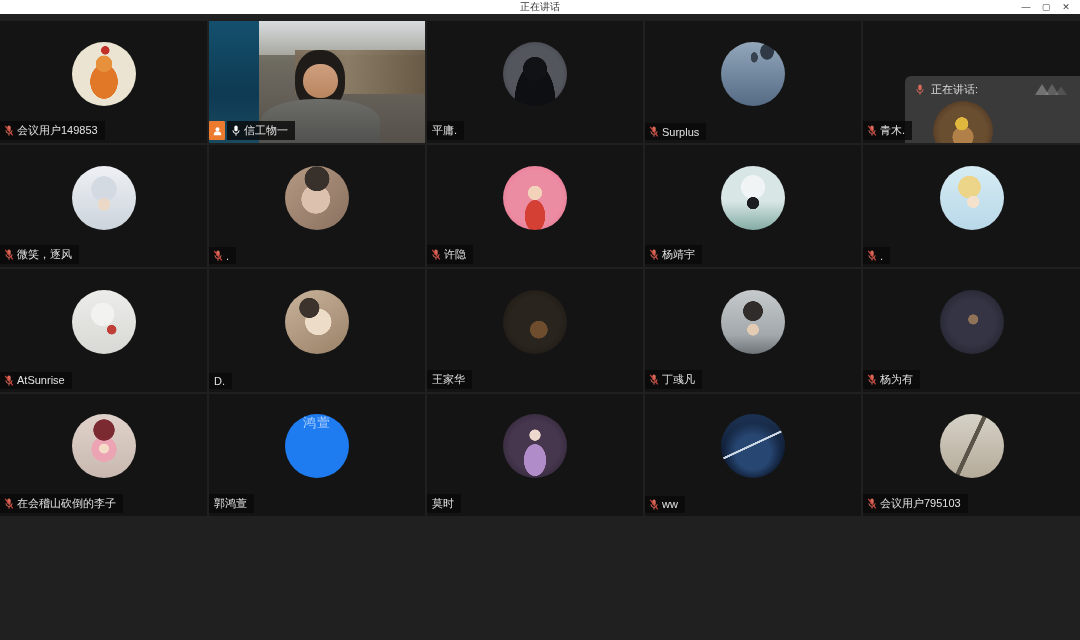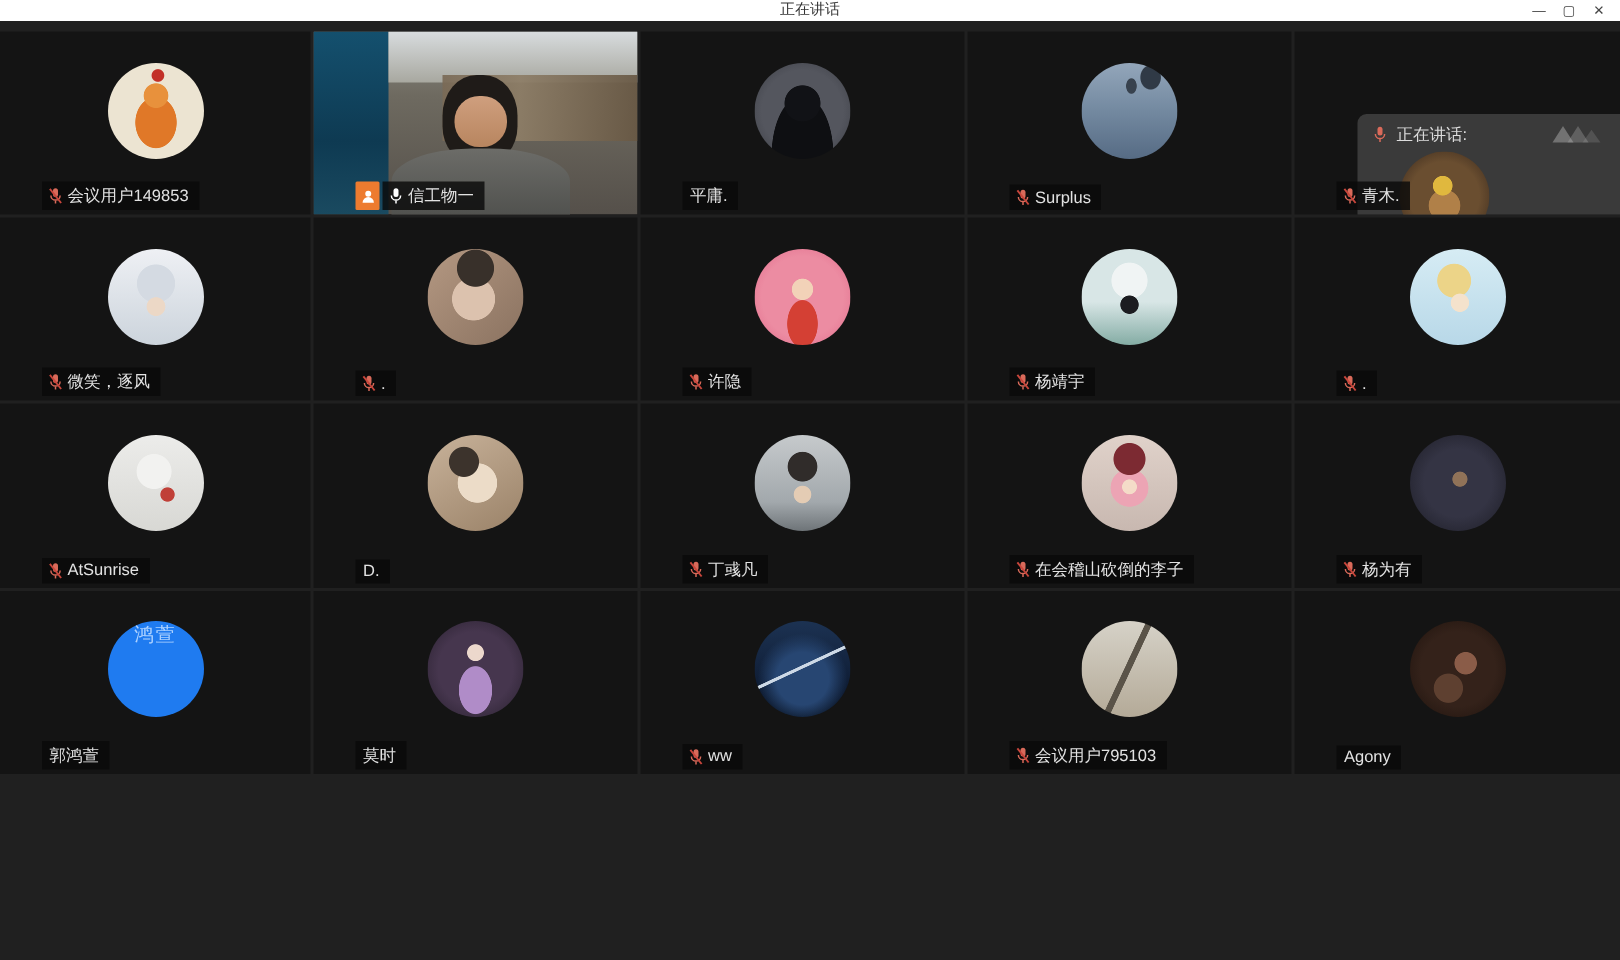--- a/index.html
+++ b/index.html
@@ -116,21 +116,21 @@
   
   .video-frame{position:absolute;inset:0;background:linear-gradient(180deg,#8a8a84 0%,#6e6a60 35%,#55504a 100%);}
   .vf-top{position:absolute;left:23%;top:0;right:0;height:28%;background:linear-gradient(180deg,#d8dcde,#a8a8a0);}
   .vf-wall{position:absolute;left:0;top:0;width:23%;height:100%;background:linear-gradient(180deg,#14506e,#0e3a52 60%,#1a4a60);}
   .vf-beds{position:absolute;right:0;top:24%;width:60%;height:36%;background:linear-gradient(90deg,#7a6a56,#8d7d66 40%,#685844);opacity:.92;}
   .vf-head{position:absolute;left:40%;top:24%;width:23%;height:48%;background:#1f1b18;border-radius:46% 46% 42% 42%;}
   .vf-face{position:absolute;left:43.5%;top:35%;width:16%;height:28%;background:linear-gradient(180deg,#cf9f7e,#b8855f);border-radius:48%;}
   .vf-body{position:absolute;left:24%;top:64%;width:55%;height:40%;background:linear-gradient(180deg,#6c6c68,#4e4f4c);border-radius:45% 45% 0 0;}
 
   
-  .label-row{position:absolute;left:0;bottom:3px;display:flex;align-items:stretch;gap:2px;max-width:96%;padding-left:28px;}
+  .label-row{position:absolute;left:0;bottom:3px;display:flex;align-items:stretch;gap:2px;max-width:96%;}
   .name-tag{display:flex;align-items:center;gap:3px;background:rgba(10,10,10,.82);padding:2px 7px 2px 4px;font-size:11px;color:#e2e2e2;white-space:nowrap;overflow:hidden;}
   .name-tag.no-icon{padding-left:5px;align-items:flex-end;}
   .mic{flex:0 0 auto;}
   .presenter-badge{flex:0 0 auto;width:16px;background:#ed7b2f;display:flex;align-items:center;justify-content:center;border-radius:1px;}
 
   
   .speaking-panel{position:absolute;top:9px;right:0;left:42px;height:92px;background:#3a3a3a;border-radius:6px 0 0 6px;margin-top:46px;}
   .sp-header{display:flex;align-items:center;gap:6px;padding:6px 8px 2px 10px;font-size:11px;color:#dcdcdc;}
   .sp-logo{position:absolute;top:6px;right:8px;}
   .sp-avatar{position:static;transform:none;width:60px;height:60px;margin:2px 0 0 28px;}
@@ -325,58 +325,66 @@
     </div>
     <div class="tile">
       <div class="avatar" data-avatar="beige-portrait"></div>
       <div class="label-row">
         <div class="name-tag no-icon">
           <span>D.</span>
         </div>
       </div>
     </div>
     <div class="tile">
+      <div class="avatar" data-avatar="dark-basketball"></div>
+      <div class="label-row">
+        <div class="name-tag no-icon">
+          <span>王家华</span>
+        </div>
+      </div>
+    </div>
+    <div class="tile">
       <div class="avatar" data-avatar="gray-portrait"></div>
       <div class="label-row">
         <div class="name-tag ">
           <svg class="mic" width="10" height="13" viewBox="0 0 12 14">
     <rect x="4" y="1" width="4" height="7" rx="2" fill="#d96a5a"></rect>
     <path d="M2.3 6.8a3.7 3.7 0 0 0 7.4 0" fill="none" stroke="#d96a5a" stroke-width="1.2"></path>
     <line x1="6" y1="10.8" x2="6" y2="13.2" stroke="#d96a5a" stroke-width="1.2"></line>
             <line x1="1.5" y1="1.5" x2="10.5" y2="12.8" stroke="#c9463c" stroke-width="1.5"></line>
           </svg>
           <span>丁彧凡</span>
         </div>
       </div>
     </div>
     <div class="tile">
+      <div class="avatar" data-avatar="dim-portrait"></div>
+      <div class="label-row">
+        <div class="name-tag ">
+          <svg class="mic" width="10" height="13" viewBox="0 0 12 14">
+    <rect x="4" y="1" width="4" height="7" rx="2" fill="#d96a5a"></rect>
+    <path d="M2.3 6.8a3.7 3.7 0 0 0 7.4 0" fill="none" stroke="#d96a5a" stroke-width="1.2"></path>
+    <line x1="6" y1="10.8" x2="6" y2="13.2" stroke="#d96a5a" stroke-width="1.2"></line>
+            <line x1="1.5" y1="1.5" x2="10.5" y2="12.8" stroke="#c9463c" stroke-width="1.5"></line>
+          </svg>
+          <span>杨为有</span>
+        </div>
+      </div>
+    </div>
+    <div class="tile">
       <div class="avatar" data-avatar="pink-hair-cap-anime"></div>
       <div class="label-row">
         <div class="name-tag ">
           <svg class="mic" width="10" height="13" viewBox="0 0 12 14">
     <rect x="4" y="1" width="4" height="7" rx="2" fill="#d96a5a"></rect>
     <path d="M2.3 6.8a3.7 3.7 0 0 0 7.4 0" fill="none" stroke="#d96a5a" stroke-width="1.2"></path>
     <line x1="6" y1="10.8" x2="6" y2="13.2" stroke="#d96a5a" stroke-width="1.2"></line>
             <line x1="1.5" y1="1.5" x2="10.5" y2="12.8" stroke="#c9463c" stroke-width="1.5"></line>
           </svg>
           <span>在会稽山砍倒的李子</span>
-        </div>
-      </div>
-    </div>
-    <div class="tile">
-      <div class="avatar" data-avatar="dim-portrait"></div>
-      <div class="label-row">
-        <div class="name-tag ">
-          <svg class="mic" width="10" height="13" viewBox="0 0 12 14">
-    <rect x="4" y="1" width="4" height="7" rx="2" fill="#d96a5a"></rect>
-    <path d="M2.3 6.8a3.7 3.7 0 0 0 7.4 0" fill="none" stroke="#d96a5a" stroke-width="1.2"></path>
-    <line x1="6" y1="10.8" x2="6" y2="13.2" stroke="#d96a5a" stroke-width="1.2"></line>
-            <line x1="1.5" y1="1.5" x2="10.5" y2="12.8" stroke="#c9463c" stroke-width="1.5"></line>
-          </svg>
-          <span>杨为有</span>
         </div>
       </div>
     </div>
     <div class="tile">
       <div class="avatar" data-avatar="initials-blue">
         <span class="avatar-initials">鸿萱</span>
       </div>
       <div class="label-row">
         <div class="name-tag no-icon">
           <span>郭鸿萱</span>
@@ -412,21 +420,13 @@
           <svg class="mic" width="10" height="13" viewBox="0 0 12 14">
     <rect x="4" y="1" width="4" height="7" rx="2" fill="#d96a5a"></rect>
     <path d="M2.3 6.8a3.7 3.7 0 0 0 7.4 0" fill="none" stroke="#d96a5a" stroke-width="1.2"></path>
     <line x1="6" y1="10.8" x2="6" y2="13.2" stroke="#d96a5a" stroke-width="1.2"></line>
             <line x1="1.5" y1="1.5" x2="10.5" y2="12.8" stroke="#c9463c" stroke-width="1.5"></line>
           </svg>
           <span>会议用户795103</span>
         </div>
       </div>
     </div>
-    <div class="tile">
-      <div class="avatar" data-avatar="dark-warm-portrait"></div>
-      <div class="label-row">
-        <div class="name-tag no-icon">
-          <span>Agony</span>
-        </div>
-      </div>
-    </div>
   </div>
 
 </body></html>

